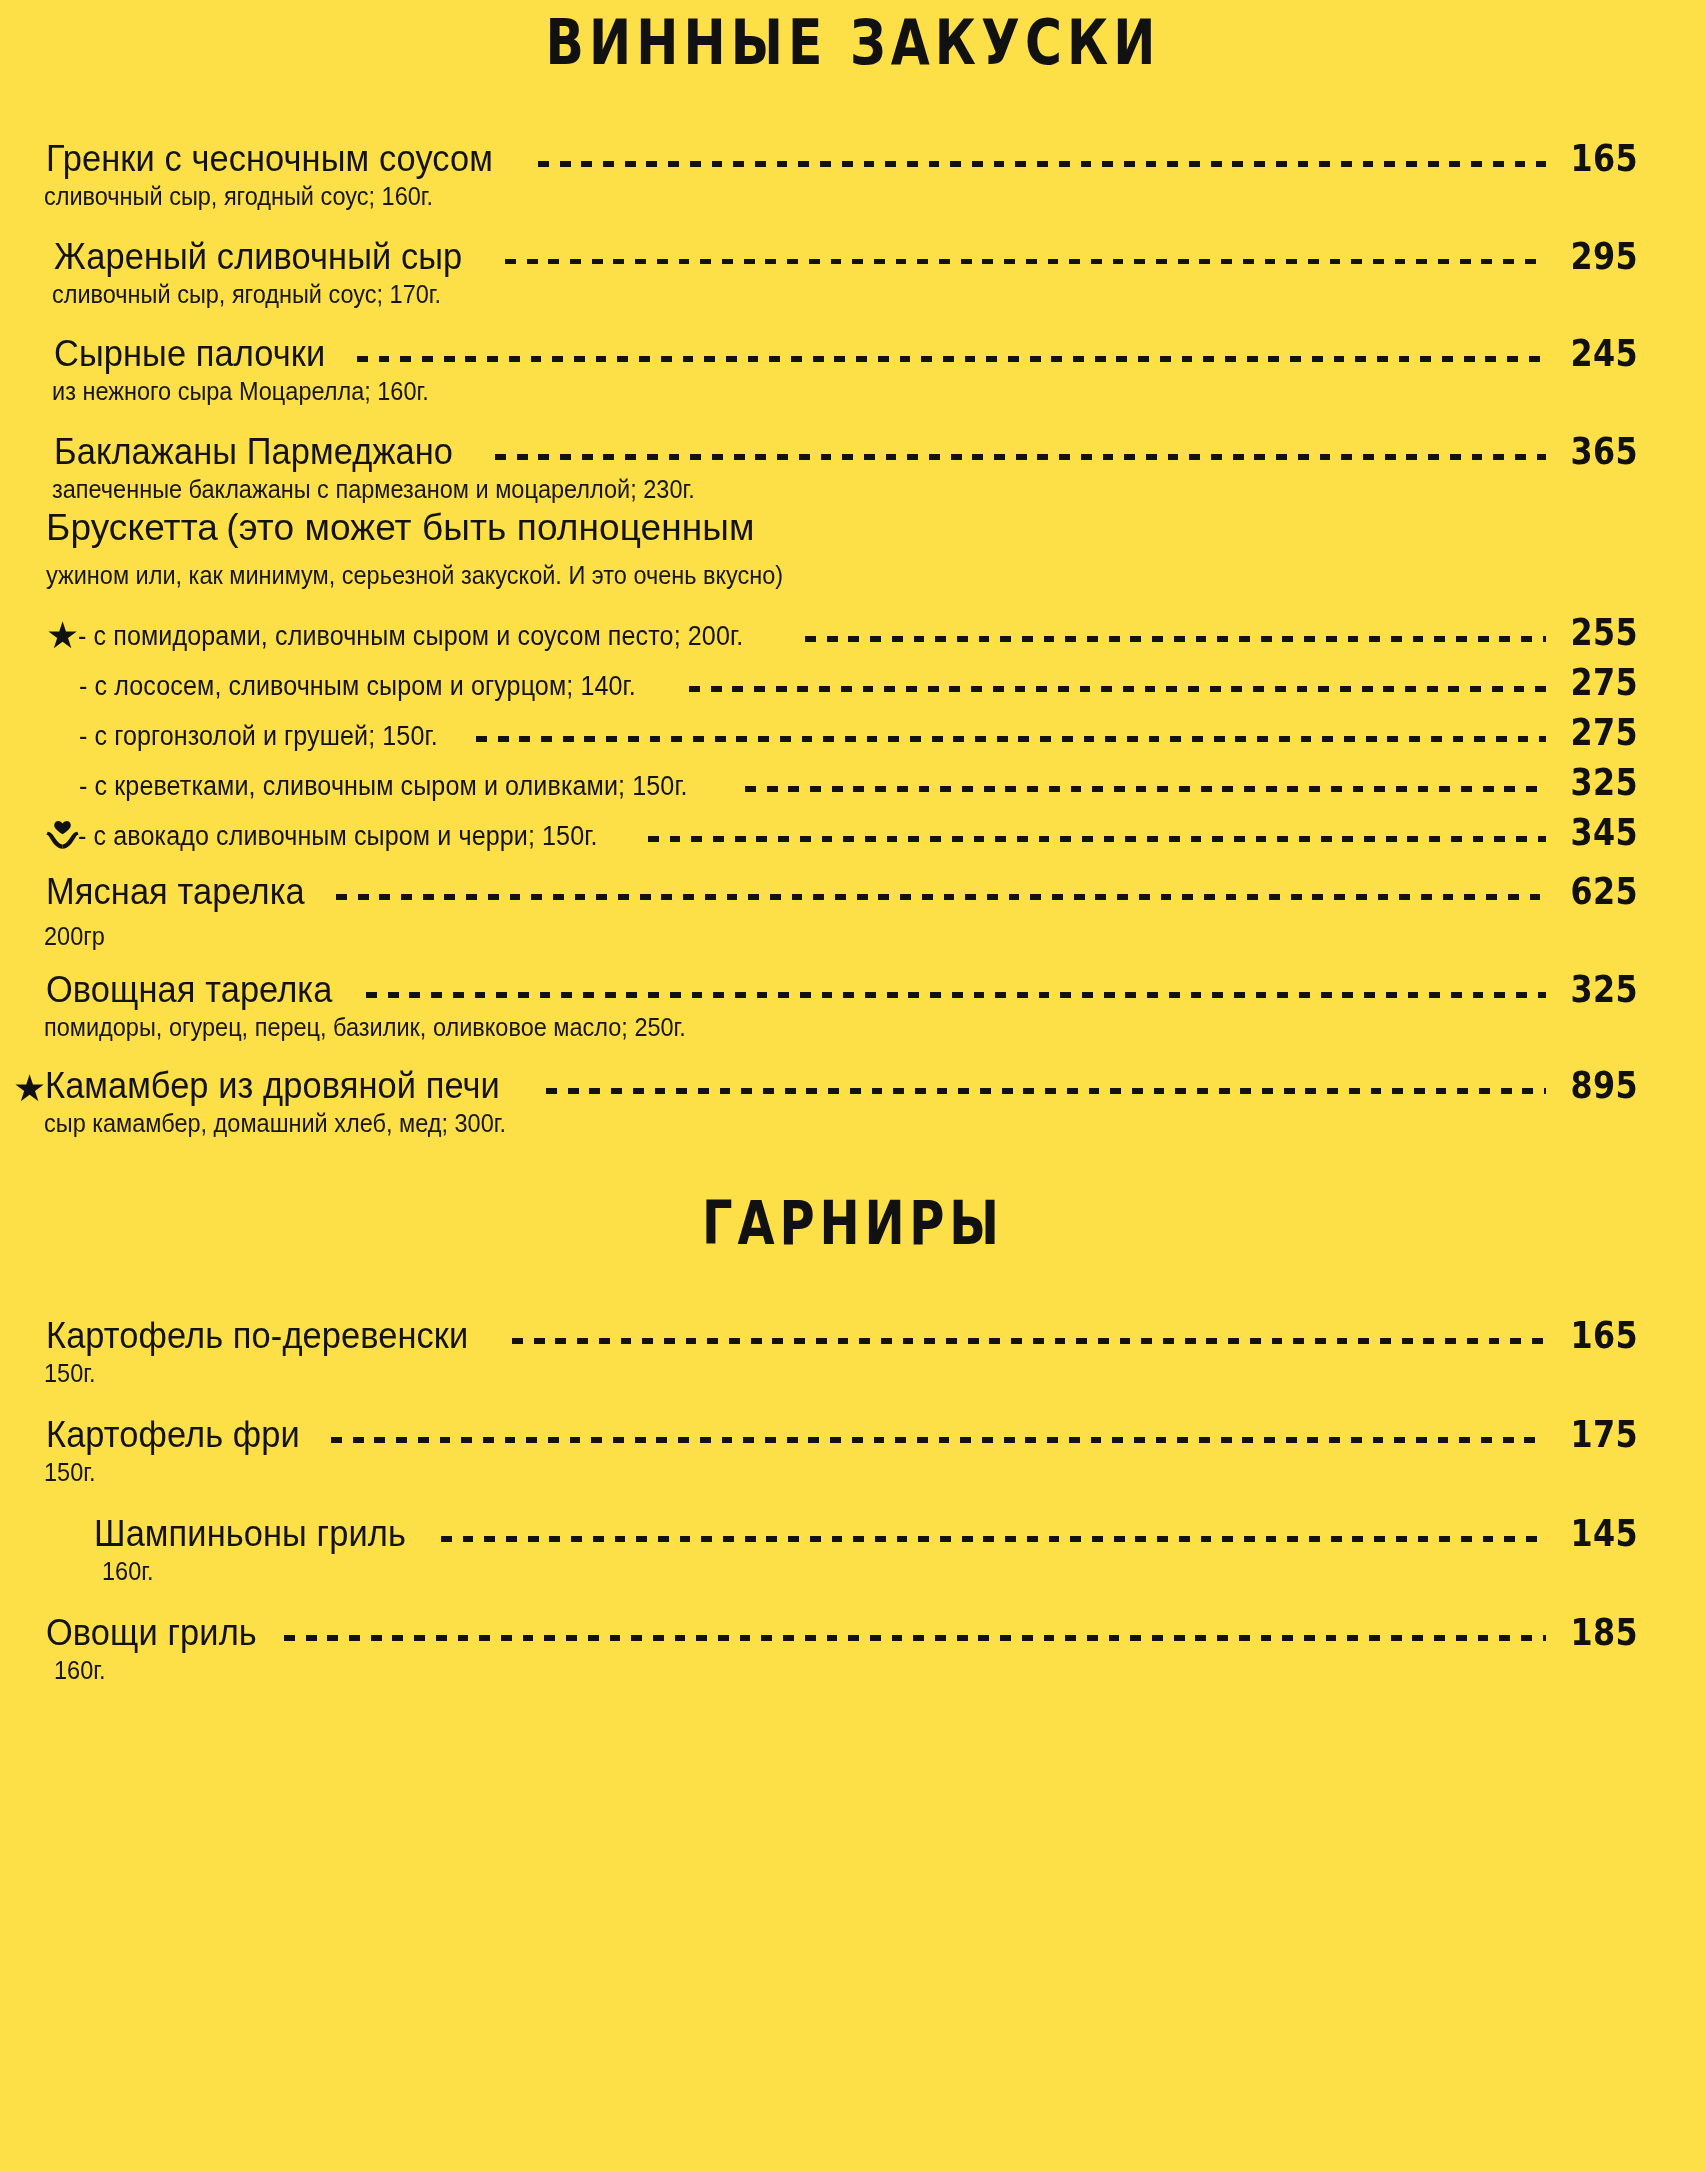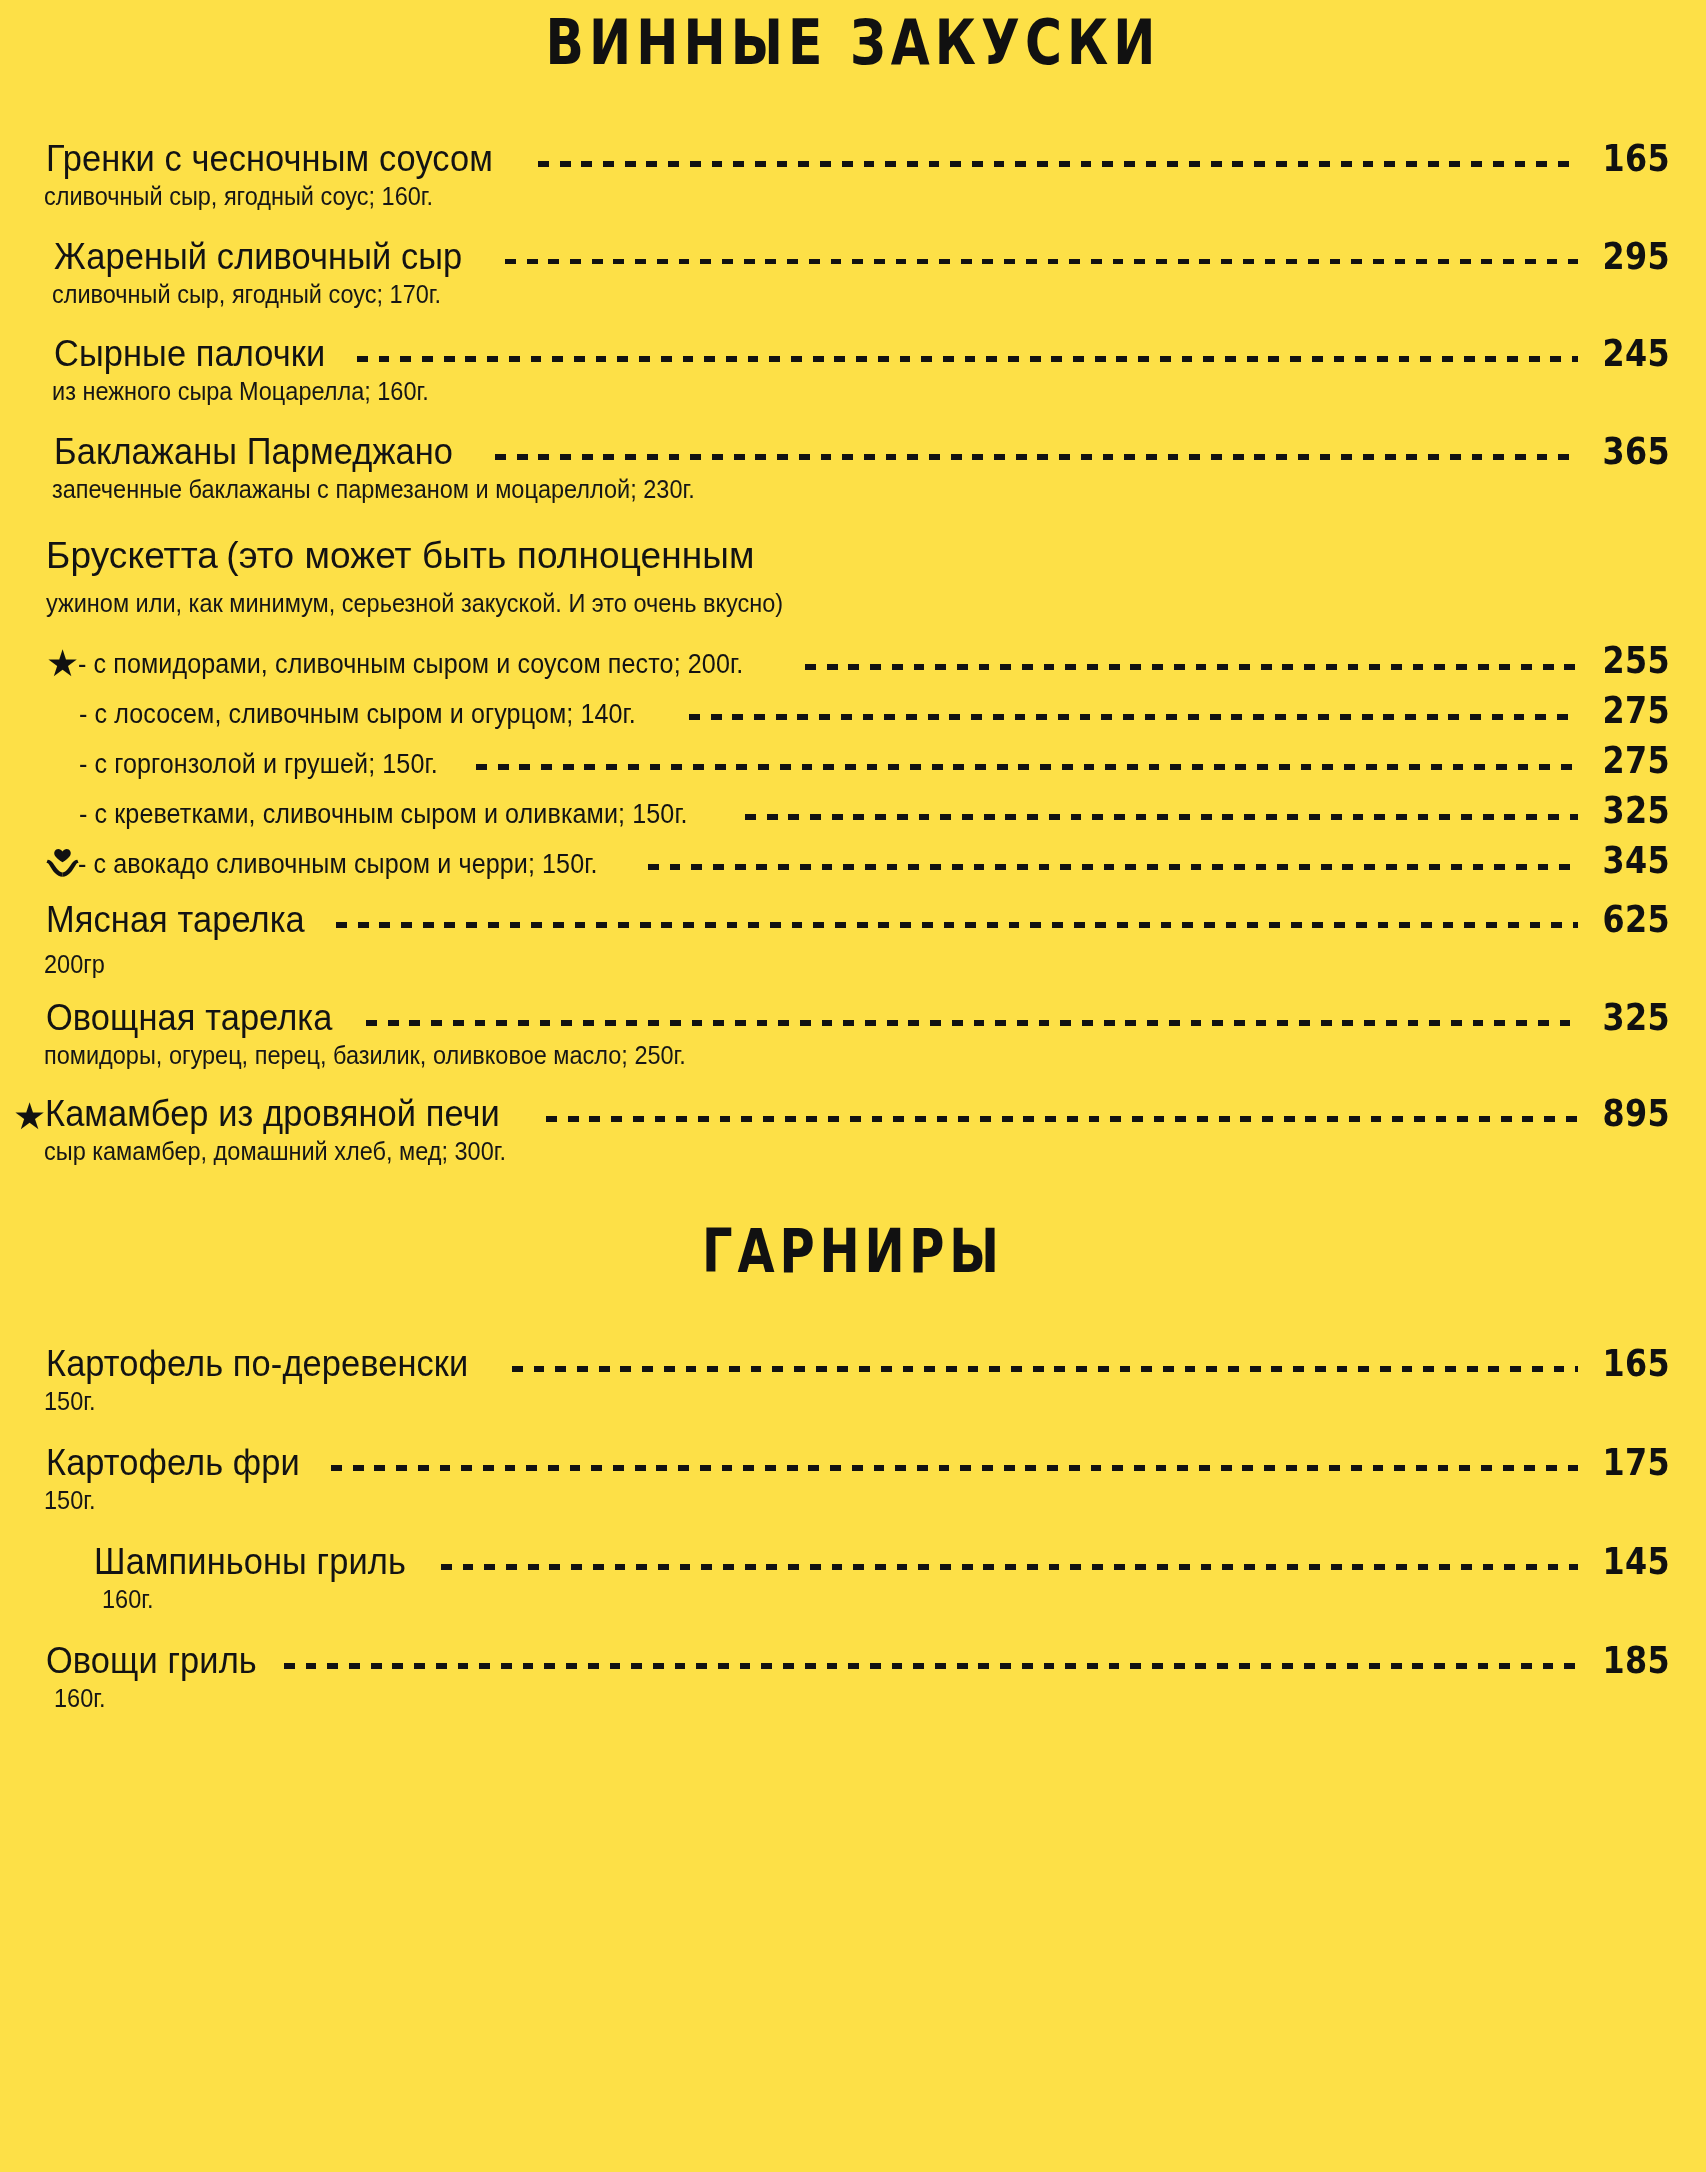--- a/index.html
+++ b/index.html
@@ -40,21 +40,21 @@
     padding-top: 10px;
   }
   .heading-sides {
     font-size: 60px;
     line-height: 62px;
     padding-top: 0px;
   }
 
   
   .menu-block {
-    padding: 0 36px 0 46px;
+    padding: 0 68px 0 46px;
   }
 
   .item {
     position: relative;
   }
 
   .item-row {
     display: flex;
     align-items: baseline;
     width: 100%;
@@ -211,21 +211,21 @@
     <div class="item sp-top-main">
       <div class="item-row">
         <span class="lead-icon no-icon"></span>
         <span class="item-name">Баклажаны Пармеджано</span>
         <span class="leader"></span>
         <span class="price">365</span>
       </div>
       <div class="item-desc">запеченные баклажаны с пармезаном и моцареллой; 230г.</div>
     </div>
 
-    <div class="item" style="margin-top:28px;">
+    <div class="item" style="">
       <div>
         <span class="item-name">Брускетта</span><span class="item-name paren" style="margin-left:8.3px;">(это может быть полноценным</span>
       </div>
       <div class="item-note" style="margin-top:10px;">ужином или, как минимум, серьезной закуской. И это очень вкусно)</div>
     </div>
 
     <div class="item sub has-icon" style="margin-top:20px;">
       <div class="item-row">
         <span class="lead-icon">
             <span class="star-glyph">★</span>

